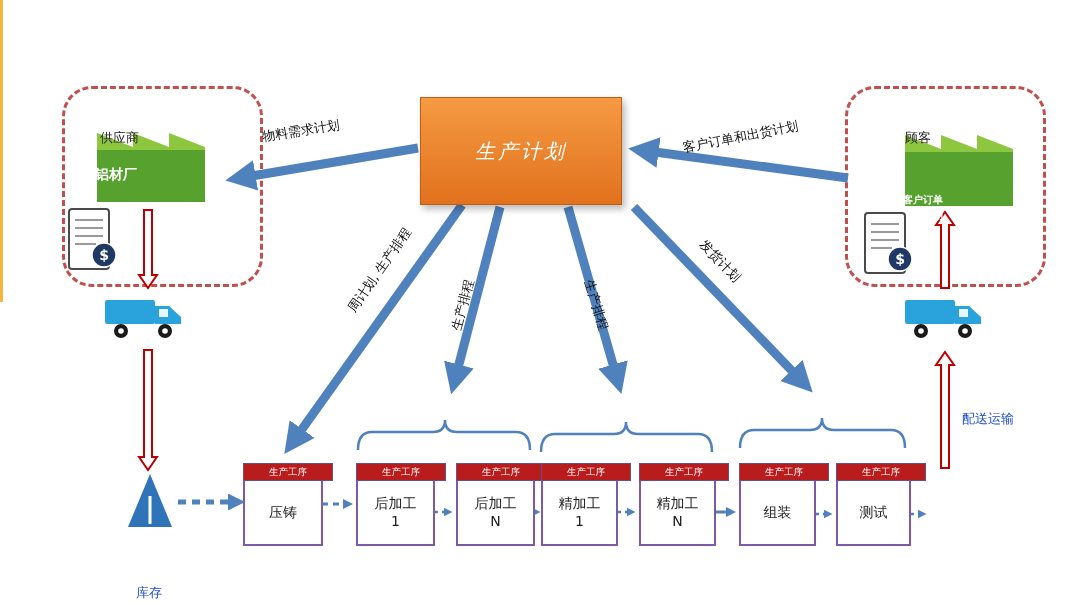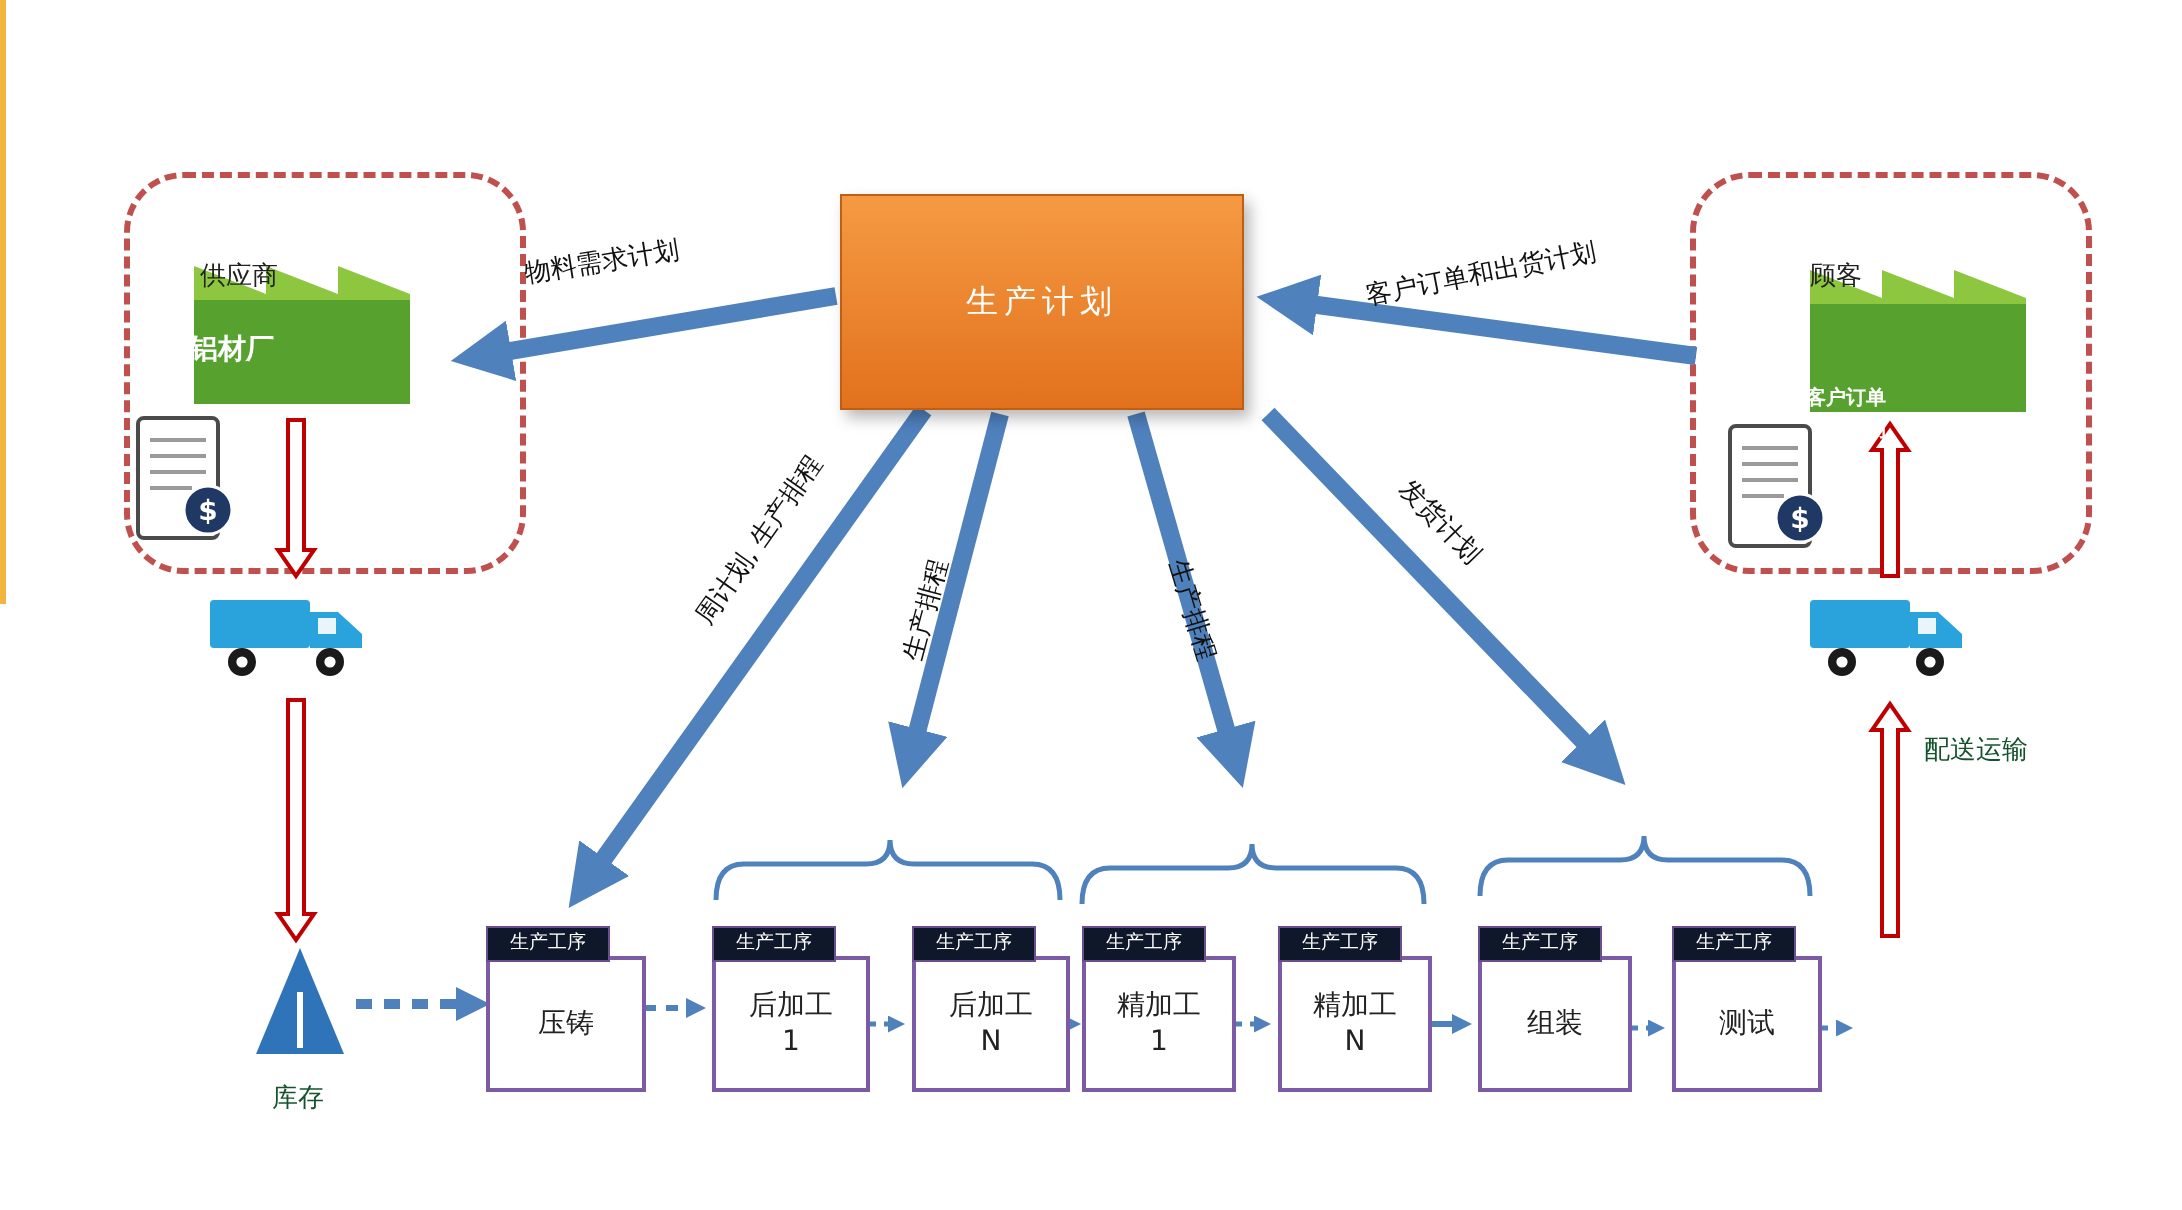--- a/index.html
+++ b/index.html
@@ -4,34 +4,34 @@
 <style>
   html,body{margin:0;padding:0;background:#fff;}
   .canvas{position:relative;width:1091px;height:605px;background:#ffffff;overflow:hidden;
           font-family:"DejaVu Sans","Liberation Sans",sans-serif;}
   .accent-strip{position:absolute;left:0;top:0;width:3px;height:302px;background:#f2b53d;}
   .overlay{position:absolute;left:0;top:0;z-index:1;}
   .dashed-group{position:absolute;border:3px dashed #c0504d;border-radius:30px;z-index:0;}
   .group-label{position:absolute;font-size:13px;color:#222;z-index:3;margin-top:39px;}
   .plan-box{position:absolute;left:420px;top:97px;width:200px;height:106px;z-index:2;
             background:linear-gradient(180deg,#f59a43,#e2711d);border:1px solid #c05f14;
-            display:flex;align-items:center;justify-content:center;color:#fff;font-size:16px;
-            letter-spacing:3px;box-shadow:3px 4px 7px rgba(0,0,0,0.28);}
+            display:flex;align-items:center;justify-content:center;color:#fff;font-size:20px;
+            letter-spacing:3px;box-shadow:3px 4px 7px rgba(0,0,0,0.28);font-style:italic;}
   .icon-wrap{position:absolute;z-index:2;}
   .icon-wrap svg{display:block;}
   .factory-label{position:absolute;left:0;width:100%;color:#fff;font-weight:bold;text-align:left;
                  white-space:pre-line;z-index:3;}
   .arrow-label{position:absolute;font-size:13px;color:#111;white-space:nowrap;z-index:3;transform-origin:center;}
-  .plain-label{position:absolute;font-size:13px;color:#14532d;z-index:3;}
+  .plain-label{position:absolute;font-size:13px;color:#1d4ed8;z-index:3;margin-top:44px;}
   .process-box{position:absolute;top:478px;height:64px;background:#fff;border:2px solid #7d5aa5;z-index:2;
                display:flex;align-items:center;justify-content:center;font-size:14px;color:#222;
                text-align:center;line-height:1.3;}
   .process-label{white-space:pre-line;}
-  .process-tag{position:absolute;top:-17px;left:-2px;background:#0f172a;border:1px solid #6a4f8c;
-               color:#fff;font-size:9.5px;padding:2px 11px;white-space:nowrap;}
+  .process-tag{position:absolute;top:-17px;left:-2px;background:#b91c1c;border:1px solid #6a4f8c;
+               color:#fff;font-size:9.5px;padding:2px 25px;white-space:nowrap;}
 </style>
 </head>
 <body>
 
 <div class="canvas">
 
   <div class="accent-strip"></div>
 
   <div class="dashed-group" style="left:62px;top:86px;width:195px;height:195px;"></div>
   <div class="dashed-group" style="left:845px;top:86px;width:195px;height:195px;"></div>

